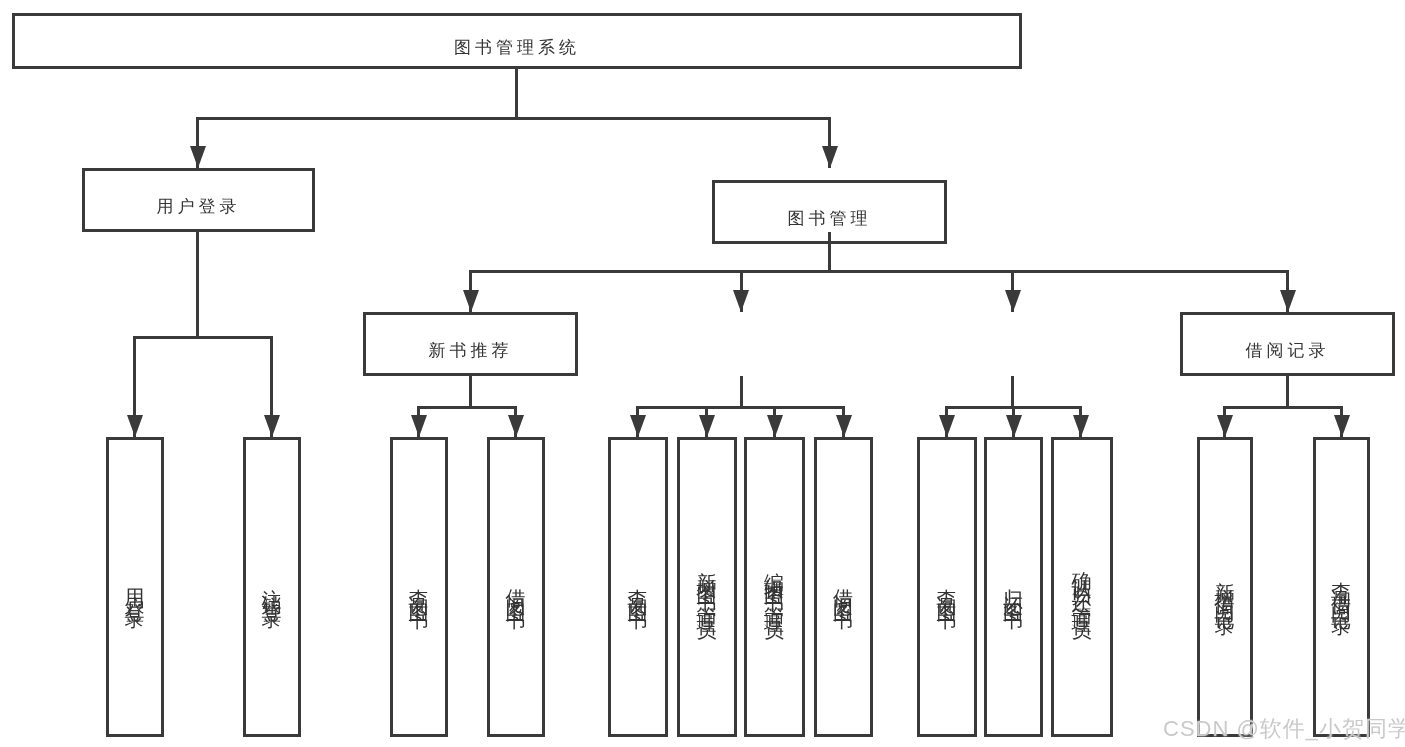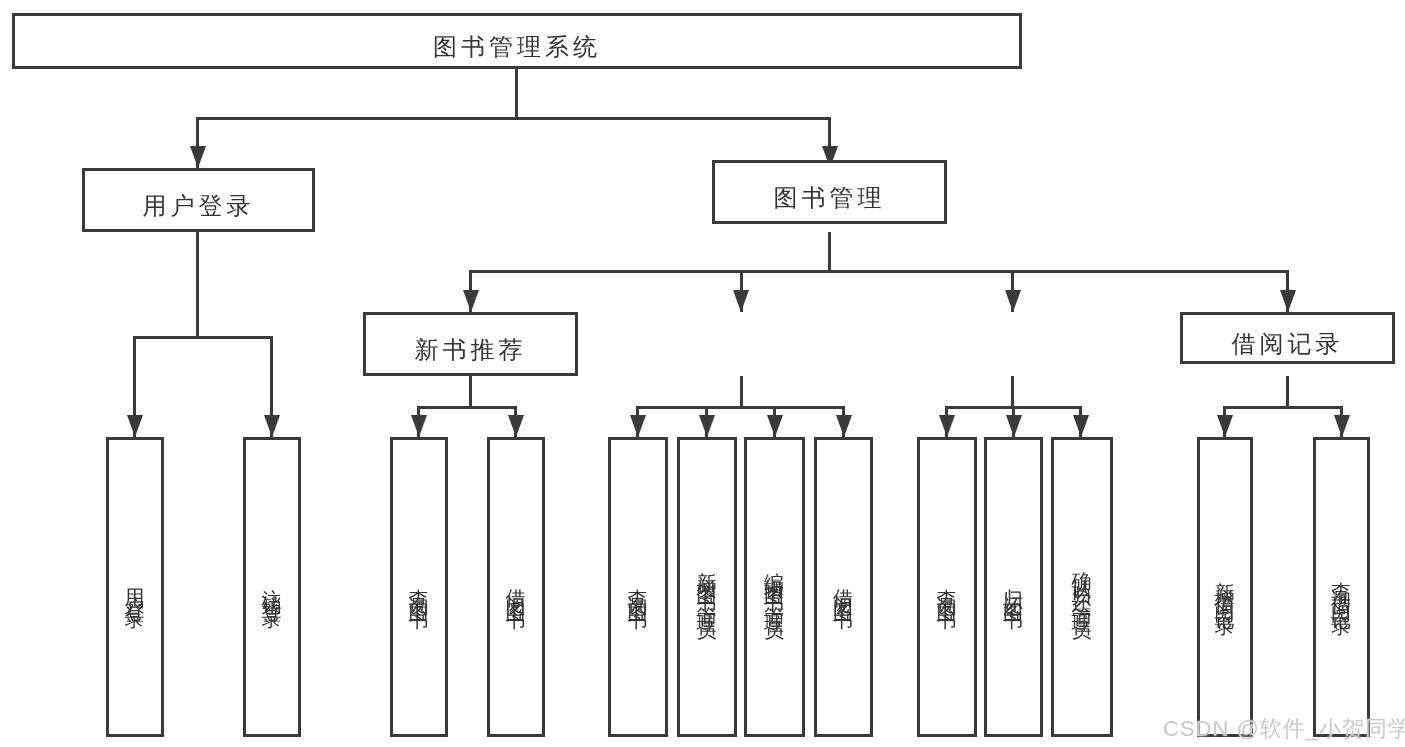--- a/index.html
+++ b/index.html
@@ -20,21 +20,21 @@
 
   .box {
     position: absolute;
     border: 3px solid var(--line);
     background: #ffffff;
     display: flex;
     align-items: center;
     justify-content: center;
   }
   .htext {
-    font-size: 24px;
+    font-size: 17px;
     letter-spacing: 4px;
     color: var(--text);
     white-space: nowrap;
     margin-top: 12px;
   }
   .vtext {
     writing-mode: vertical-rl;
     text-orientation: mixed;
     font-size: 20px;
     letter-spacing: 7px;
@@ -73,21 +73,21 @@
   <div class="vl" style="left:515px; top:69px; height:48px;"></div>
   <div class="hl" style="left:196px; top:117px; width:634px;"></div>
   <div class="vl" style="left:196px; top:117px; height:51px;"></div>
   <div class="arrow" style="left:190px; top:146px;"></div>
   <div class="vl" style="left:828px; top:117px; height:51px;"></div>
   <div class="arrow" style="left:822px; top:146px;"></div>
 
   <div class="box" style="left:82px; top:168px; width:233px; height:64px;">
     <span class="htext">用户登录</span>
   </div>
-  <div class="box" style="left:712px; top:160px; width:235px; height:64px;">
+  <div class="box" style="left:712px; top:180px; width:235px; height:64px;">
     <span class="htext">图书管理</span>
   </div>
 
   <div class="vl" style="left:196px; top:232px; height:104px;"></div>
   <div class="hl" style="left:133px; top:336px; width:140px;"></div>
   <div class="vl" style="left:133px; top:336px; height:101px;"></div>
   <div class="arrow" style="left:127px; top:415px;"></div>
   <div class="vl" style="left:270px; top:336px; height:101px;"></div>
   <div class="arrow" style="left:264px; top:415px;"></div>
 
@@ -98,21 +98,21 @@
   <div class="vl" style="left:740px; top:270px; height:42px;"></div>
   <div class="arrow" style="left:733px; top:290px;"></div>
   <div class="vl" style="left:1011px; top:270px; height:42px;"></div>
   <div class="arrow" style="left:1005px; top:290px;"></div>
   <div class="vl" style="left:1286px; top:270px; height:42px;"></div>
   <div class="arrow" style="left:1280px; top:290px;"></div>
 
   <div class="box" style="left:363px; top:312px; width:215px; height:64px;">
     <span class="htext">新书推荐</span>
   </div>
-  <div class="box" style="left:1180px; top:312px; width:215px; height:52px;">
+  <div class="box" style="left:1180px; top:312px; width:215px; height:64px;">
     <span class="htext">借阅记录</span>
   </div>
 
   <div class="vl" style="left:469px; top:376px; height:30px;"></div>
   <div class="hl" style="left:417px; top:406px; width:100px;"></div>
   <div class="vl" style="left:417px; top:406px; height:31px;"></div>
   <div class="arrow" style="left:411px; top:415px;"></div>
   <div class="vl" style="left:514px; top:406px; height:31px;"></div>
   <div class="arrow" style="left:508px; top:415px;"></div>
 

